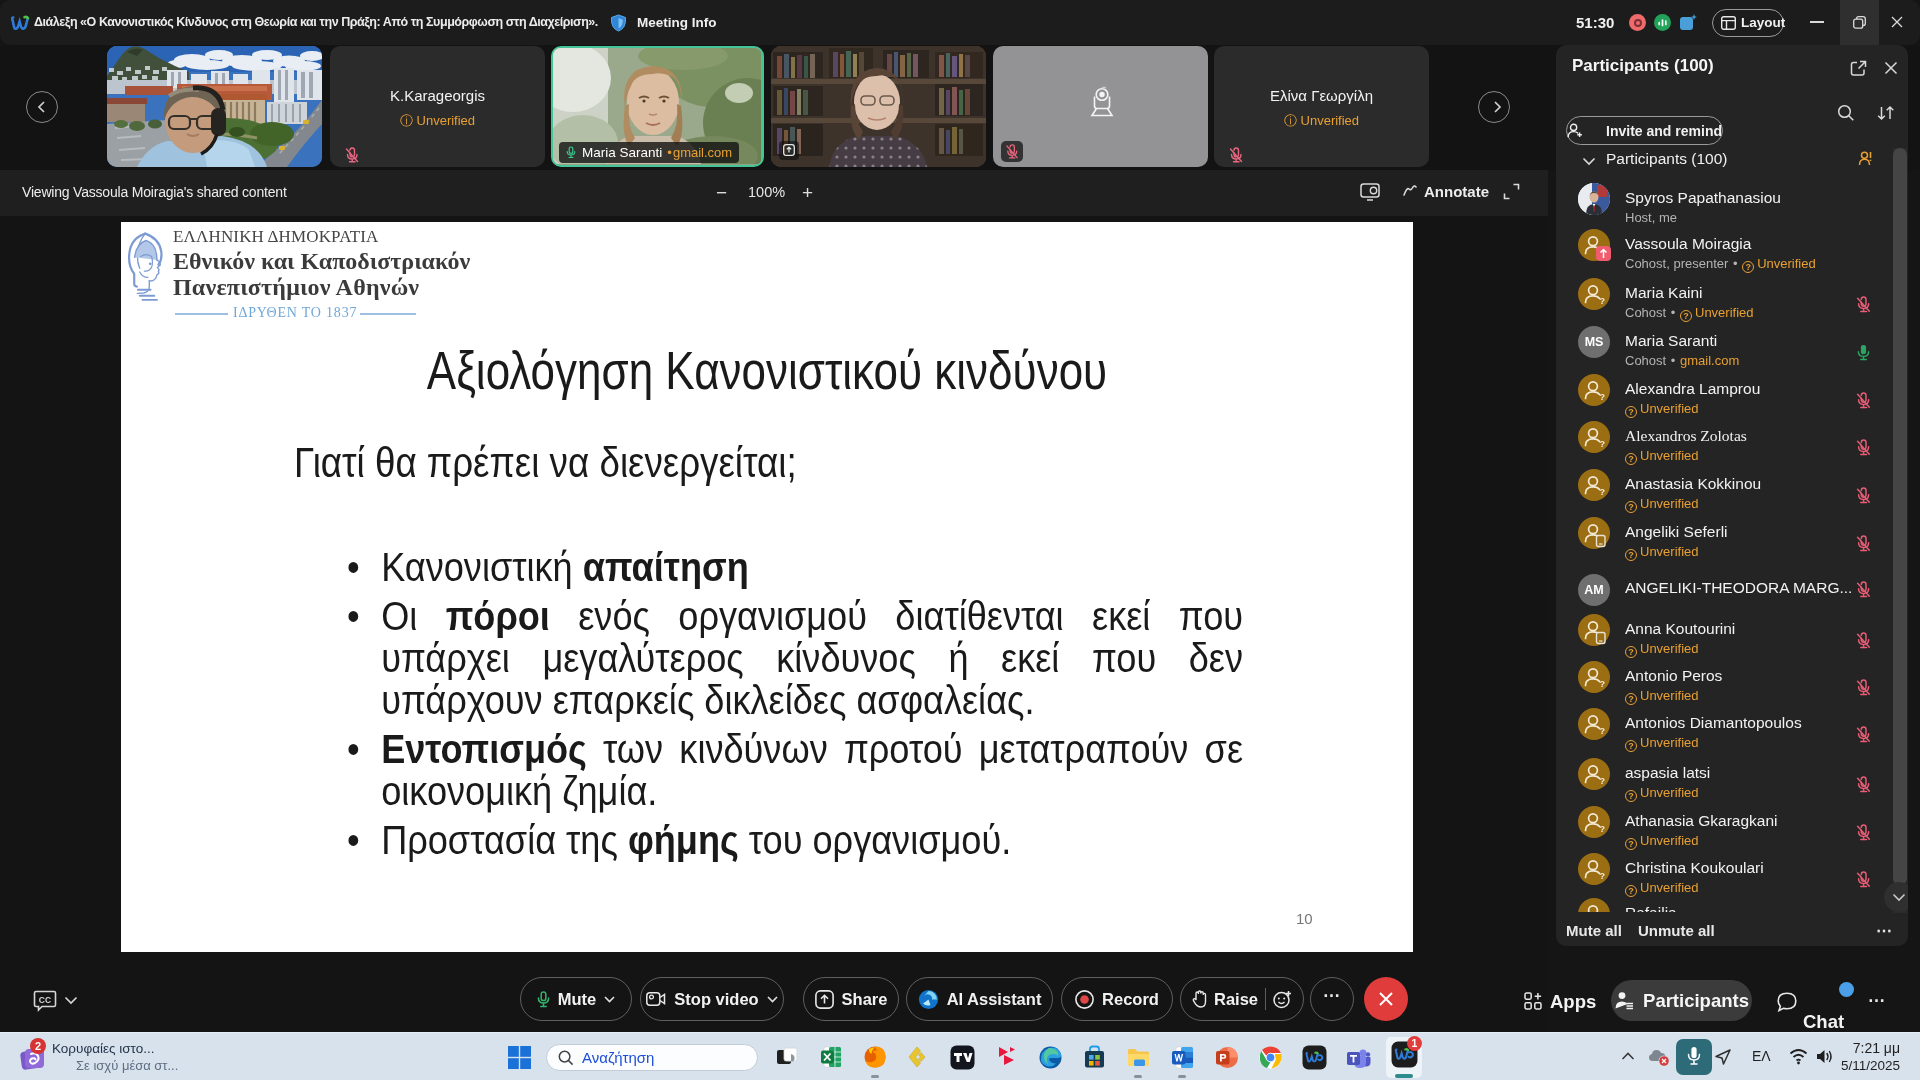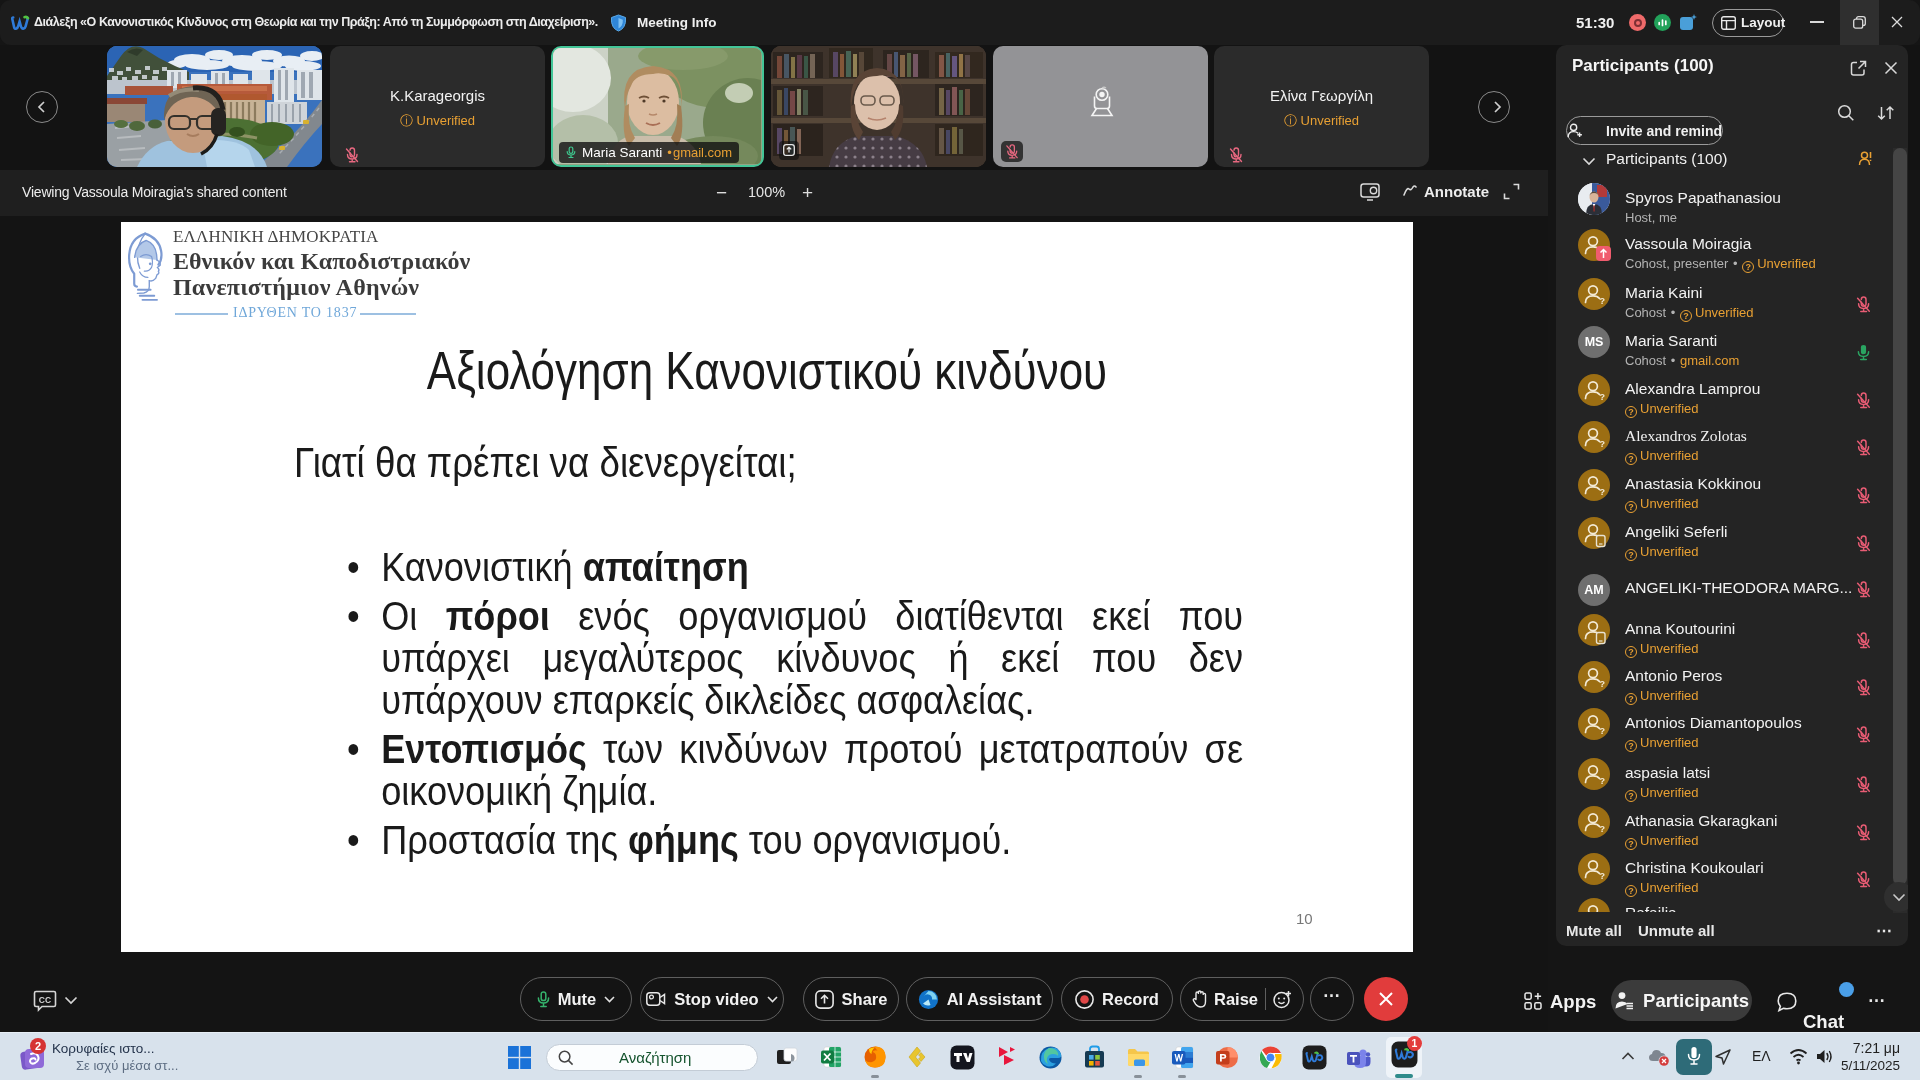--- a/index.html
+++ b/index.html
@@ -720,21 +720,21 @@
     <rect x="12.2" y="0" width="10.8" height="10.8" fill="#1a72d8"></rect>
     <rect x="0" y="12.2" width="10.8" height="10.8" fill="#1a72d8"></rect>
     <rect x="12.2" y="12.2" width="10.8" height="10.8" fill="#1a72d8"></rect>
   </svg>
 
   <div class="abs" style="left:546px;top:11px;width:212px;height:27px;border-radius:14px;background:#fbfdfe;border:1px solid #c3ccd6;"></div>
   <svg class="abs" style="left:558px;top:17px;" width="16" height="16" viewBox="0 0 16 16">
     <circle cx="6.6" cy="6.6" r="5.3" fill="none" stroke="#444444" stroke-width="1.5"></circle>
     <path d="M10.6 10.6 L14.6 14.6" stroke="#444444" stroke-width="1.5"></path>
   </svg>
-  <div class="abs" style="left:582px;top:16px;font-size:15px;color:#14532d;margin-left:37px;">Αναζήτηση</div>
+  <div class="abs" style="left:582px;top:16px;font-size:15px;color:#1d4ed8;">Αναζήτηση</div>
 
   <svg class="abs" style="left:775px;top:12px;" width="24" height="24" viewBox="0 0 24 24">
     <rect x="2" y="5" width="14" height="14" rx="2" fill="#1f1f1f"></rect>
     <rect x="9" y="3" width="13" height="13" rx="2" fill="#fdfdfd" stroke="#cfd6dd" stroke-width="0.8"></rect>
     <path d="M9 16 L16 16 L16 9 Q20 10 19.5 14 Q19 17 16 16.5 Z" fill="#8d959d"></path>
   </svg>
 
   <svg class="abs" style="left:819px;top:12px;" width="24" height="24" viewBox="0 0 24 24">
     <rect x="5" y="2" width="17" height="20" rx="2" fill="#ffffff" stroke="#c8c8c8" stroke-width="0.5"></rect>
     <rect x="10" y="2" width="12" height="20" rx="1.5" fill="#21a366"></rect>

